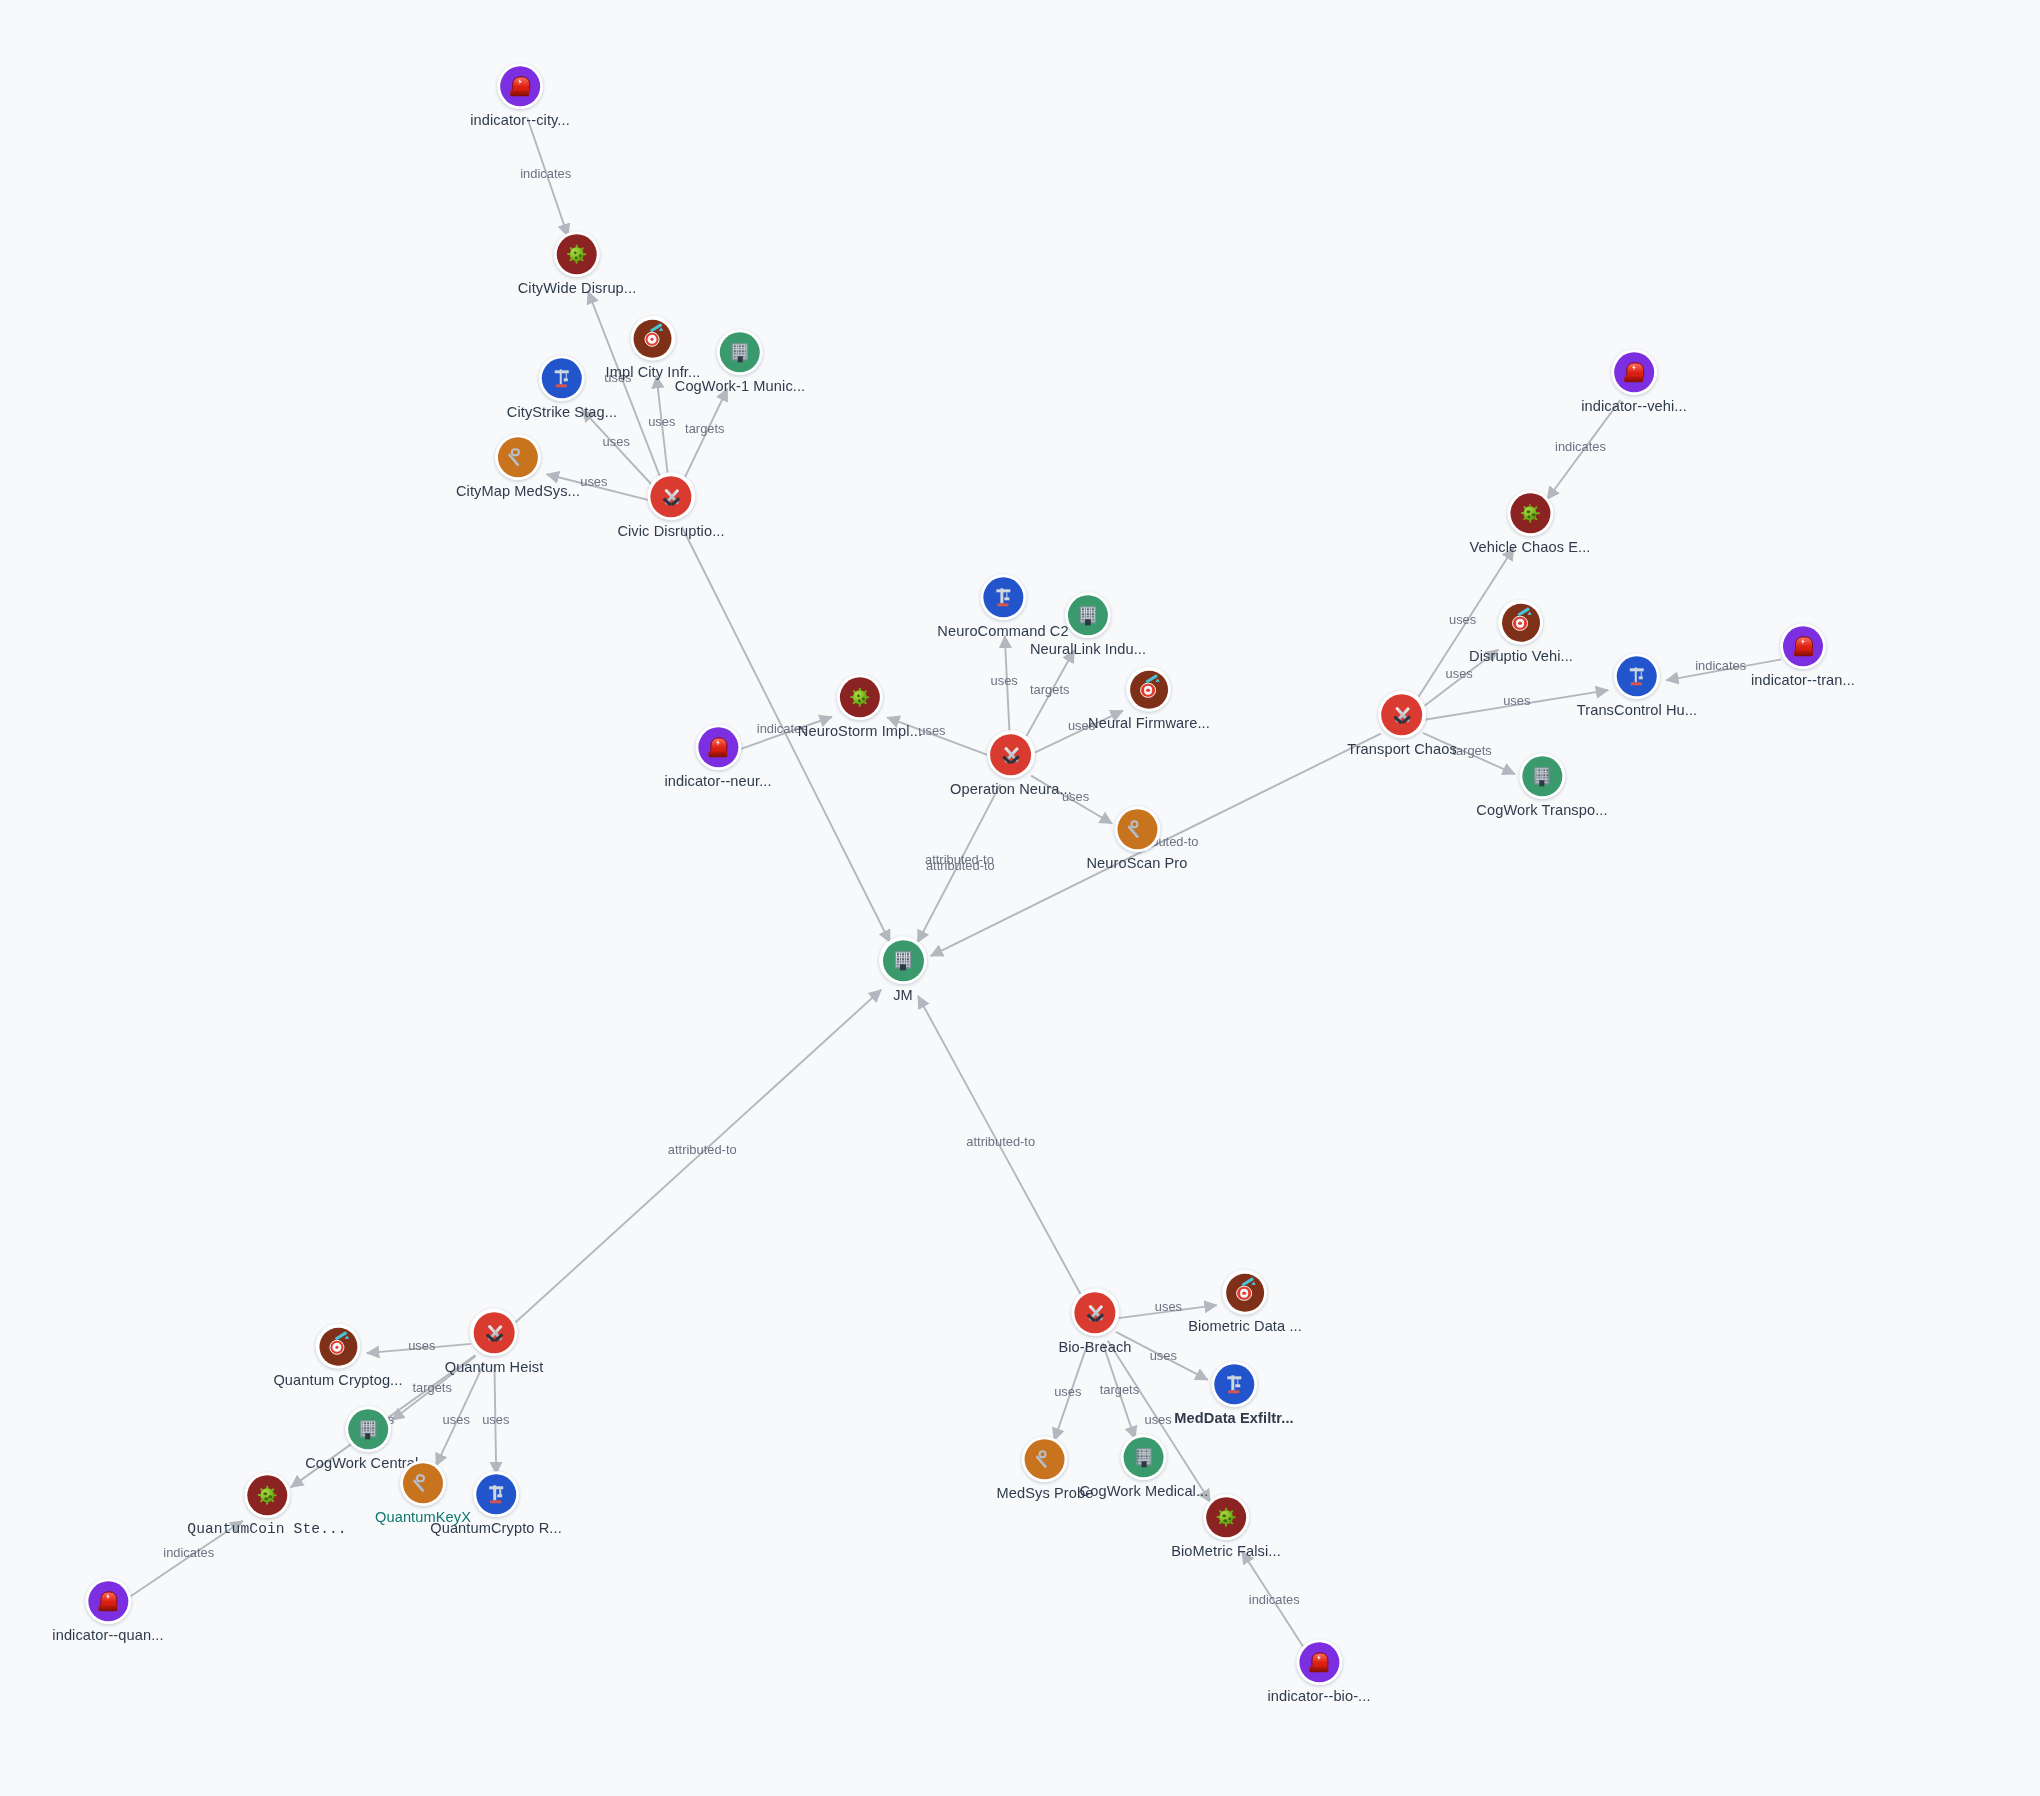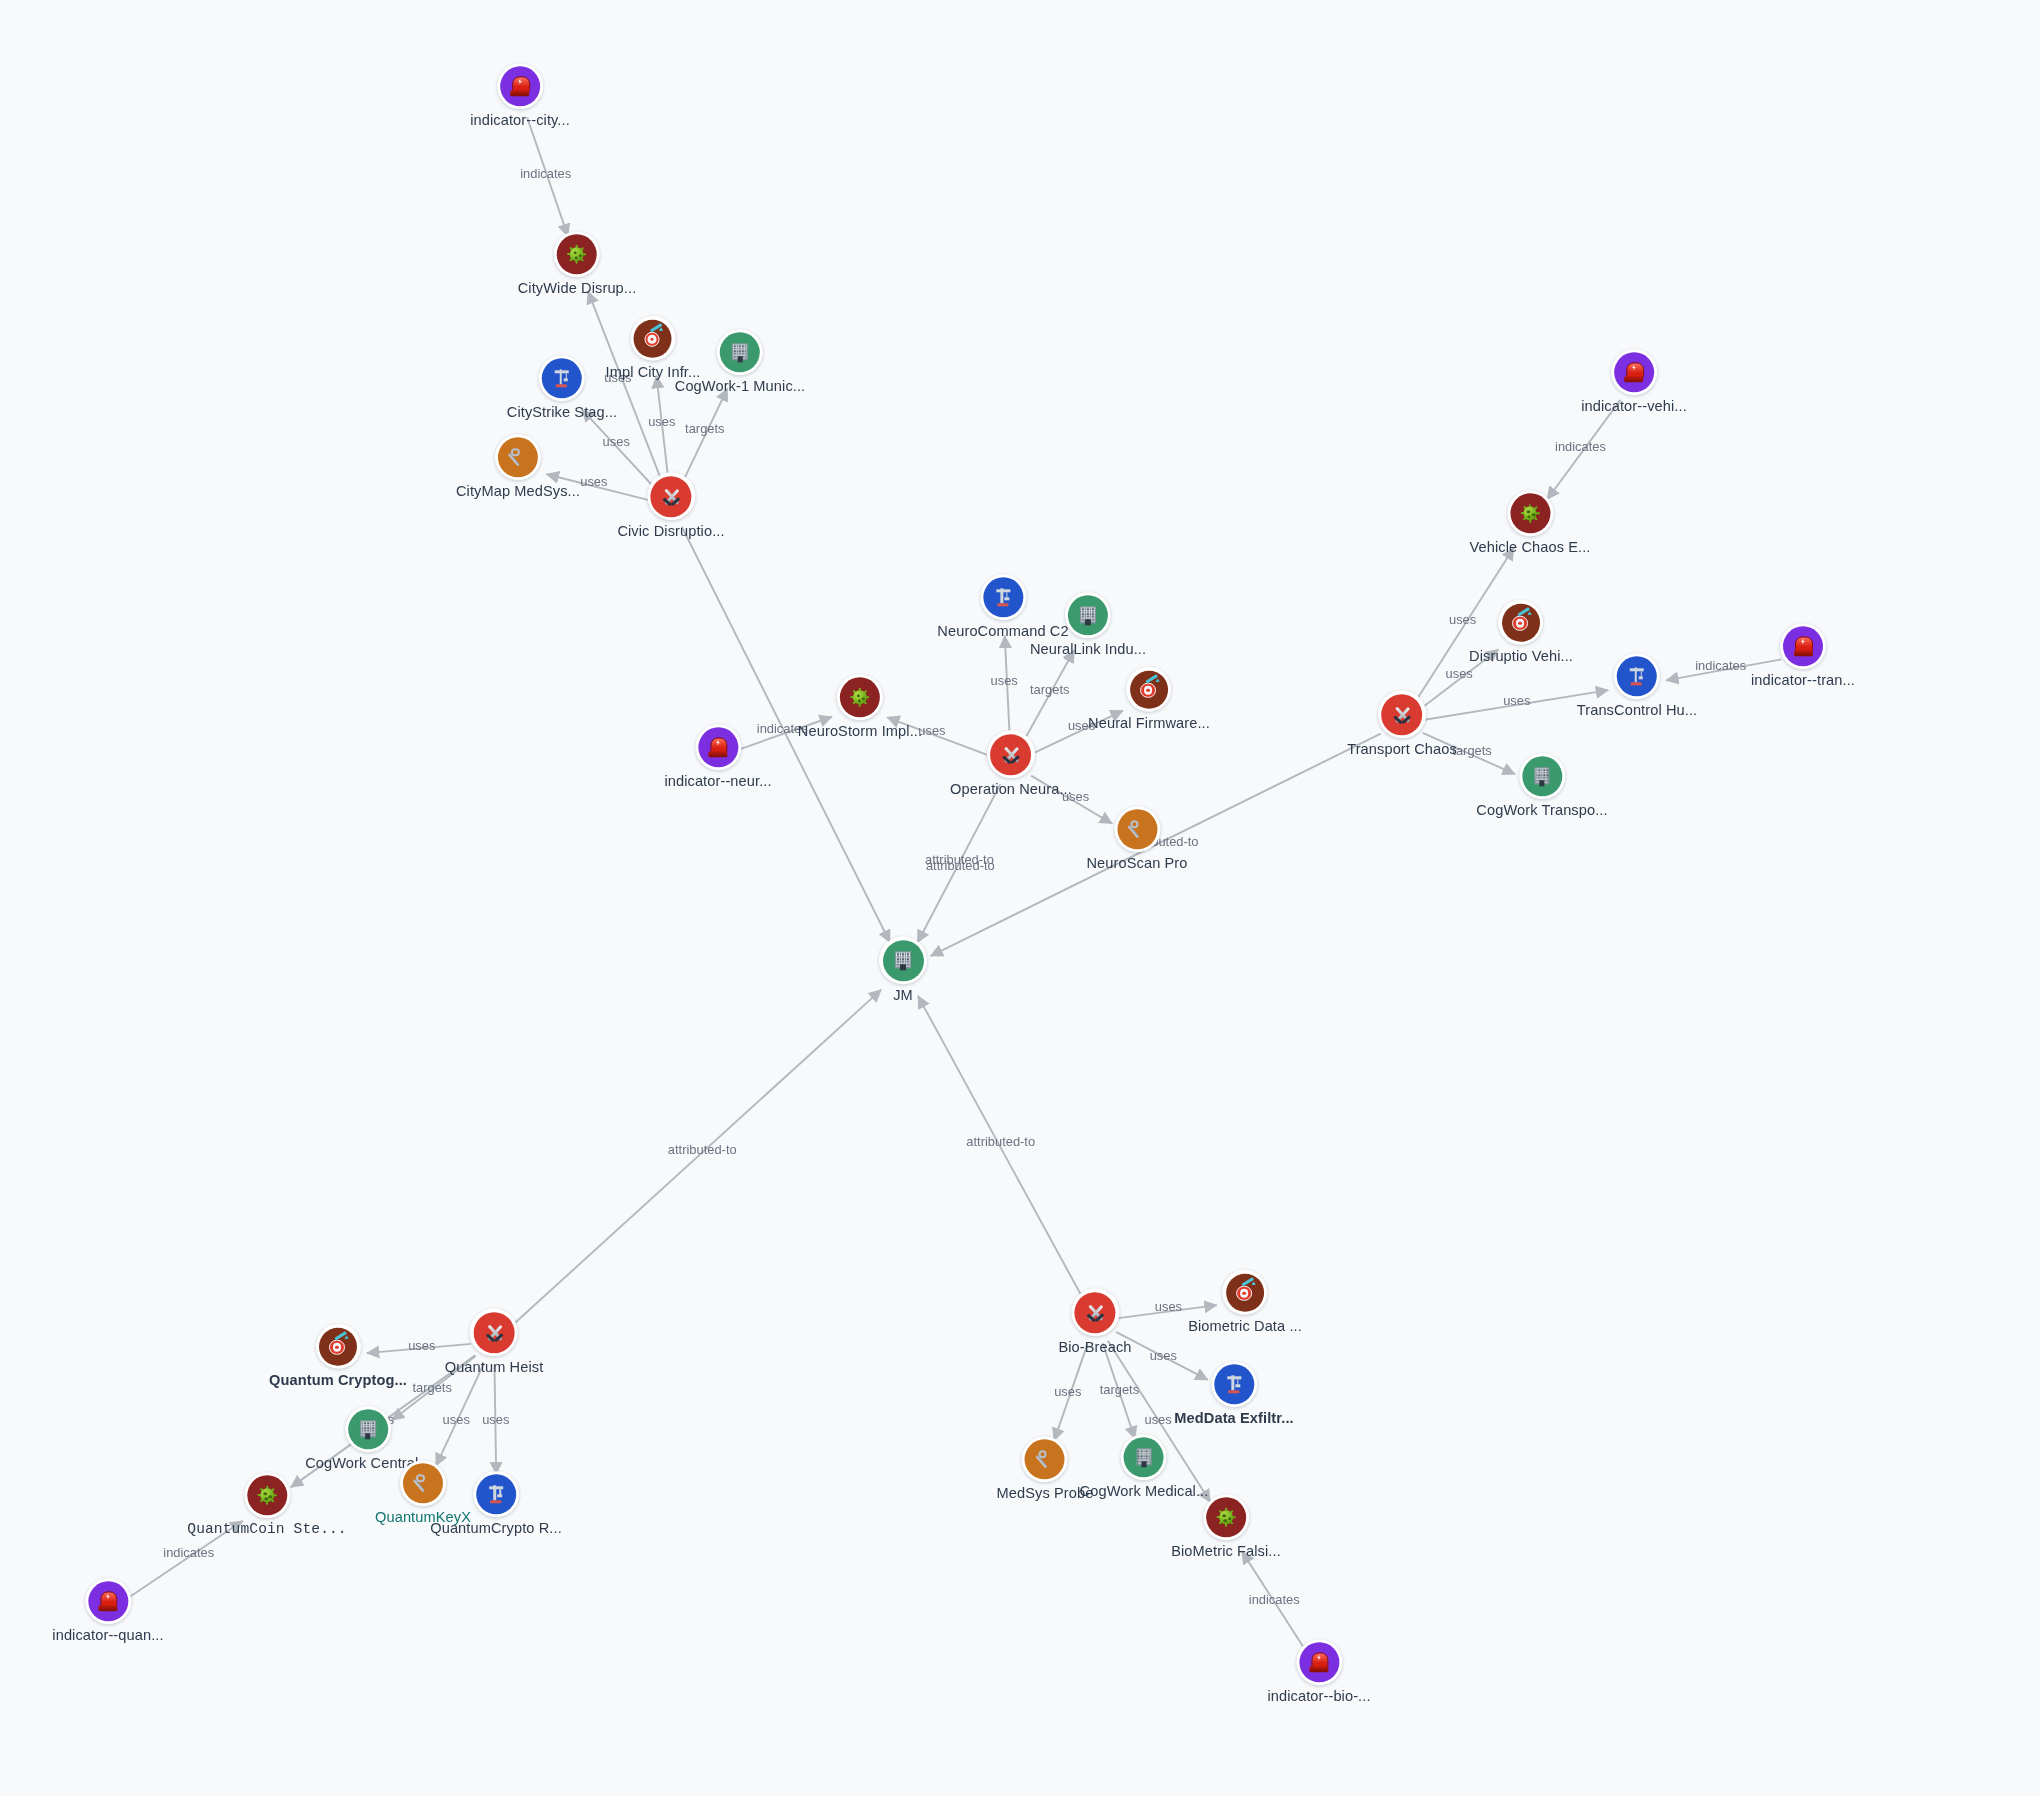--- a/index.html
+++ b/index.html
@@ -694,21 +694,21 @@
                 <i class="bl" style="transform:rotate(42deg)"></i>
                 <i class="bl" style="transform:rotate(-42deg)"></i>
                 <i class="hilt" style="left:1.7px;top:14.6px;transform:rotate(42deg)"></i>
                 <i class="hilt" style="left:9.5px;top:14.6px;transform:rotate(-42deg)"></i>
               </span>
             </span>
           </div>
         </div>
         <div class="node-label" style="color: rgb(47, 59, 76);">Quantum Heist</div>
       </div>
-      <div class="node" style="left: 338px; top: 1356px; font-weight: bold;">
+      <div class="node" style="left: 338px; top: 1356px;">
         <div class="node-circle" style="width: 45px; height: 45px;">
           <div class="node-inner" style="width: 38px; height: 38px; background: rgb(127, 48, 25);">
             <span class="node-glyph">
               <span class="g-dart">
                 <i class="ring1"></i>
                 <i class="ring2"></i>
                 <i class="ring3"></i>
                 <i class="arrow"></i>
                 <i class="fletch"></i>
               </span>

